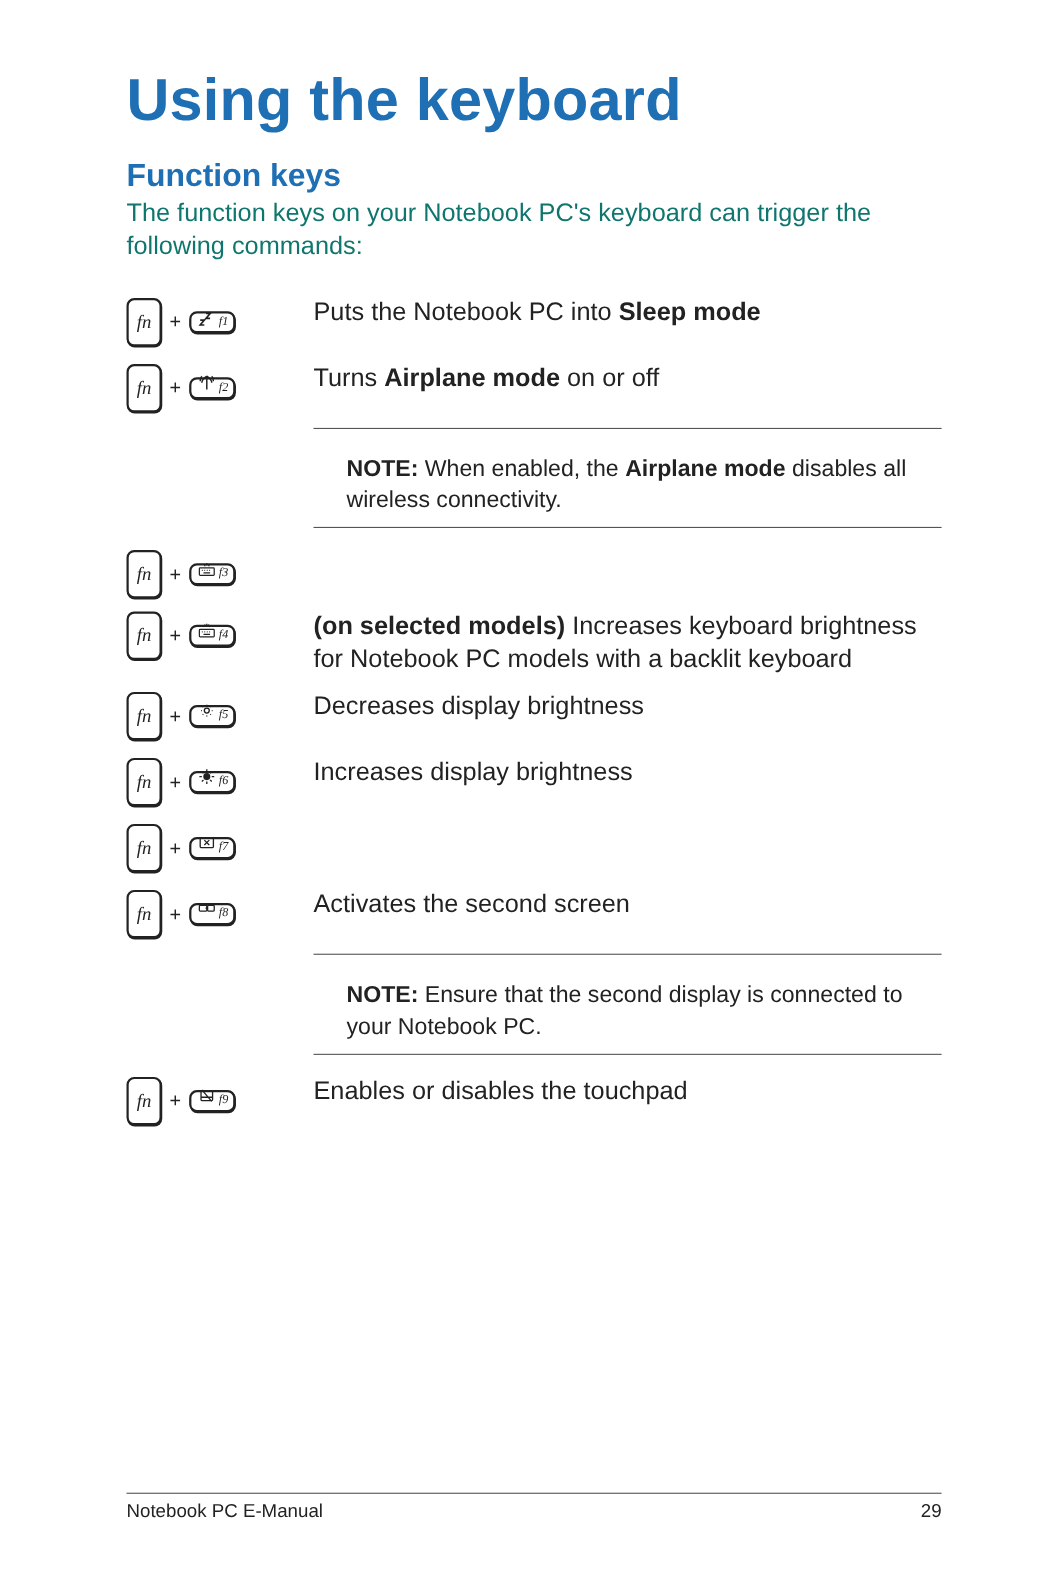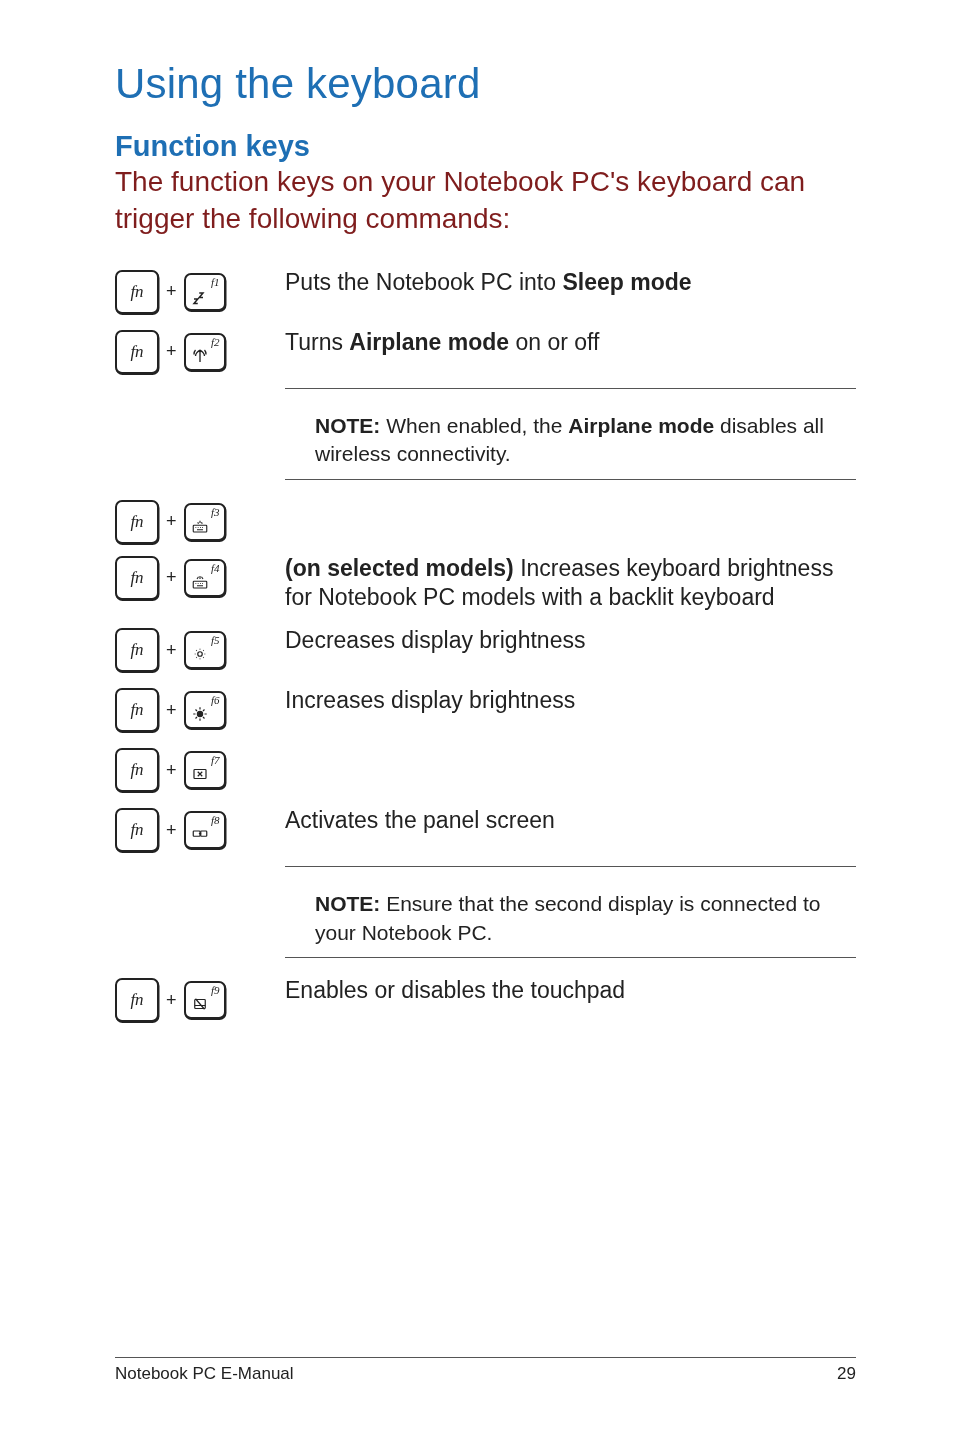--- a/index.html
+++ b/index.html
@@ -1,34 +1,34 @@
 <!DOCTYPE html>
 <html><head>
 <meta charset="utf-8">
 <style>
   * { margin: 0; padding: 0; box-sizing: border-box; }
   html, body { width: 954px; height: 1438px; font-family: "Segoe UI", "Myriad Pro", Arial, sans-serif; background: #fff; color: #222; }
   .page { width: 954px; height: 1438px; padding: 60px 98px 0 115px; position: relative; }
-  h1 { color: #1e6fb4; font-size: 42px; font-weight: 400; margin-bottom: 22px; letter-spacing: 0.2px; }
+  h1 { color: #1e6fb4; font-size: 54px; font-weight: 700; margin-bottom: 22px; letter-spacing: 0.2px; }
   h2 { color: #1e6fb4; font-size: 29px; font-weight: 600; margin-bottom: 1px; }
-  .intro { font-size: 28px; line-height: 1.32; margin-bottom: 30px; color: #7f1d1d; }
+  .intro { font-size: 23px; line-height: 1.32; margin-bottom: 30px; color: #0f766e; }
   .row { display: flex; align-items: flex-start; margin-bottom: 14px; }
   .row.tight { margin-bottom: 10px; }
   .keycol { width: 170px; flex-shrink: 0; display: flex; align-items: center; gap: 6px; padding-top: 2px; }
   .desccol { flex: 1; font-size: 23px; line-height: 1.28; color: #222; }
   .desccol b { font-weight: 700; }
   .notebox { margin: 12px 0 18px 170px; border-top: 1px solid #555; border-bottom: 1px solid #555; padding: 23px 4px 10px 30px; font-size: 21px; line-height: 1.35; color: #222; }
   .notebox b { font-weight: 700; }
   .footer { position: absolute; bottom: 54px; left: 115px; right: 98px; display: flex; justify-content: space-between; align-items: center; border-top: 1px solid #555; padding-top: 6px; font-size: 17px; color: #222; }
   .plus { font-size: 18px; color: #222; margin: 0 1px; }
 
   
   .key { display: inline-flex; align-items: center; justify-content: center; border: 2px solid #222; border-radius: 7px; background: #fff; box-shadow: 0.5px 1px 0 #222; }
-  .key-fn { width: 44px; height: 44px; font-size: 17px; font-style: italic; font-family: Georgia, serif; }
-  .key-f  { width: 42px; height: 38px; position: relative; }
+  .key-fn { width: 32px; height: 44px; font-size: 17px; font-style: italic; font-family: Georgia, serif; }
+  .key-f  { width: 42px; height: 20px; position: relative; }
   .key-f .ftxt { position: absolute; top: 1px; right: 4px; font-size: 11px; font-style: italic; font-family: Georgia, serif; }
   .key-f .ic { position: absolute; left: 4px; bottom: 3px; width: 20px; height: 20px; display:flex; align-items:center; justify-content:center; }
   .key-f .ic svg { width: 18px; height: 18px; }
 </style>
 </head>
 <body>
 
 <div class="page">
 
   <h1>Using the keyboard</h1>
@@ -168,21 +168,21 @@
         <span class="ftxt">f8</span>
         <span class="ic">
           <svg viewBox="0 0 24 24" fill="none" stroke="#222" stroke-width="1.6">
               <rect x="3" y="8" width="9" height="7" rx="1"></rect>
               <rect x="13" y="8" width="8" height="7" rx="1"></rect>
               <path d="M10.5 11.5h3"></path>
             </svg>
         </span>
       </span>
     </div>
-    <div class="desccol">Activates the panel screen</div>
+    <div class="desccol">Activates the second screen</div>
   </div>
 
   <div class="notebox">
     <b>NOTE:</b><span> Ensure that the second display is connected to your Notebook PC.</span>
   </div>
 
   <div class="row">
     <div class="keycol">
       <span class="key key-fn">fn</span>
       <span class="plus">+</span>

